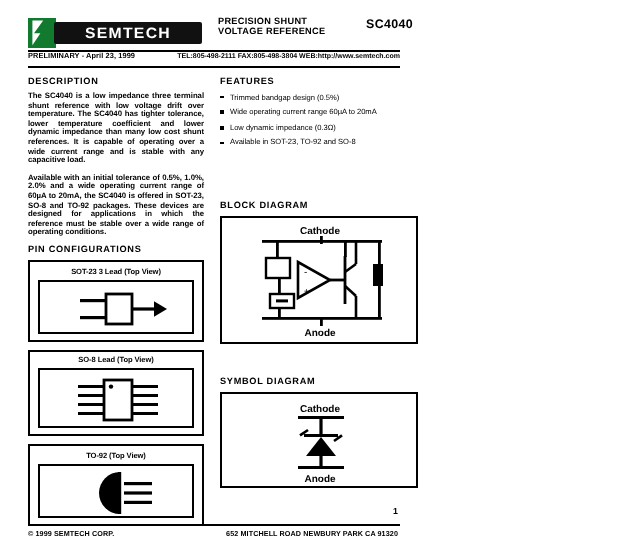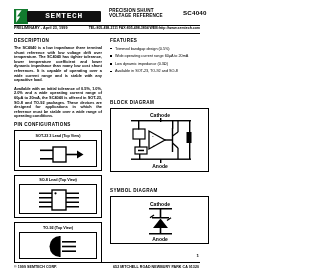--- a/index.html
+++ b/index.html
@@ -5,21 +5,21 @@
   html,body{margin:0;padding:0;}
   body{
     width:213px;height:275px;background:#ffffff;
     font-family:"Liberation Sans", sans-serif;
     color:#000;overflow:hidden;position:relative;
   }
   .page{position:absolute;left:0;top:0;width:213px;height:275px;}
 
   
   .header{position:absolute;left:14px;top:8px;width:186px;height:18px;}
-  .logo-wrap{position:absolute;left:0;top:1px;width:86px;height:15px;font-family:Liberation Mono, monospace;}
+  .logo-wrap{position:absolute;left:0;top:1px;width:86px;height:15px;}
   .logo-mark{position:absolute;left:0;top:0;width:14px;height:15px;background:#127a2e;}
   .logo-mark svg{position:absolute;left:0;top:0;}
   .logo-text{position:absolute;left:13px;top:2px;width:74px;height:11px;
     background:#111;border-radius:1px;}
   .logo-text span{
     display:block;color:#fff;font-size:7.5px;font-weight:bold;letter-spacing:.6px;
     line-height:11px;text-align:center;transform:scaleX(1.05);
   }
   .head-title{position:absolute;left:95px;top:0px;width:66px;
     font-size:4.6px;font-weight:bold;line-height:5.4px;letter-spacing:.15px;}

